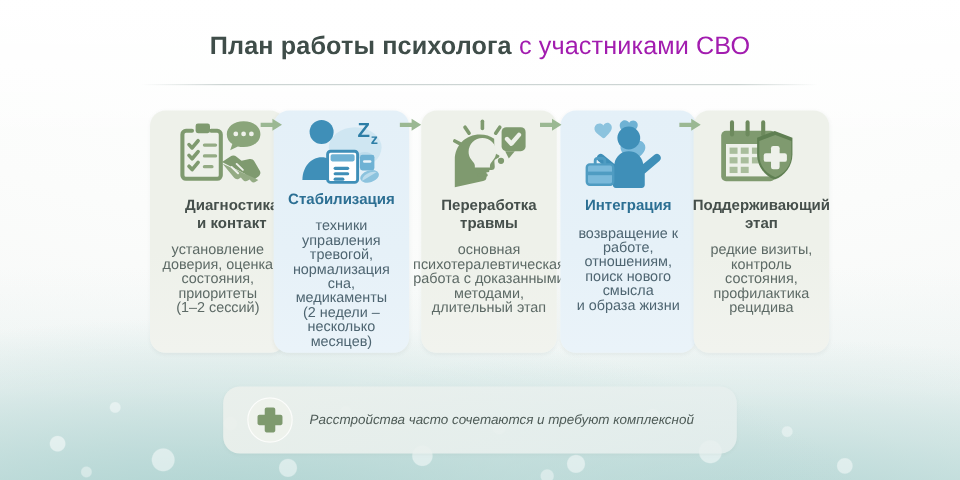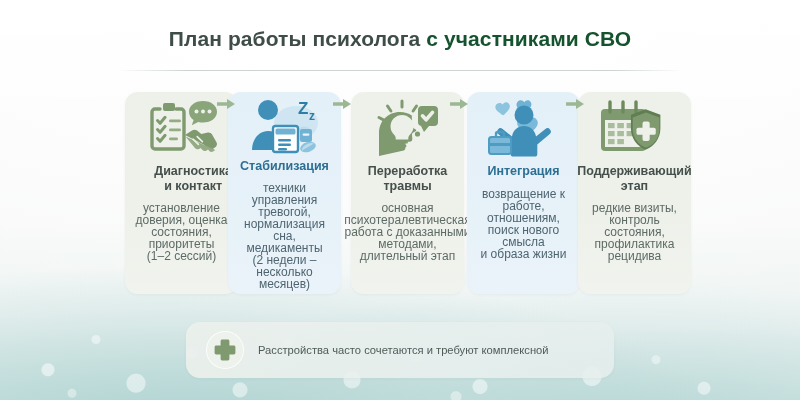--- a/index.html
+++ b/index.html
@@ -49,21 +49,21 @@
     background:linear-gradient(to bottom, rgba(255,255,255,.96) 0%, rgba(255,255,255,.55) 60%, rgba(255,255,255,0) 100%);
   }
 
   
   .header{position:absolute;left:0;right:0;top:26px;text-align:center;}
   .title{
     font-size:21px;line-height:26px;letter-spacing:.1px;
     color:#53605c;white-space:nowrap;
   }
   .title .t-strong{font-weight:700;color:#3f4d49;margin-top:28px;}
-  .title .t-light{font-weight:700;color:#14532d;}
+  .title .t-light{font-weight:400;color:#a21caf;}
   .title-rule{
     position:absolute;left:118px;right:118px;top:44px;height:1px;
     background:linear-gradient(to right, rgba(190,200,198,0) 0%, rgba(178,190,188,.65) 12%, rgba(178,190,188,.65) 88%, rgba(190,200,198,0) 100%);
   }
 
   
   .cards{position:absolute;left:112px;top:92px;width:580px;height:202px;}
   .card{
     position:absolute;top:0;width:113px;height:202px;
     border-radius:13px;
@@ -112,21 +112,21 @@
     box-shadow:0 1px 3px rgba(96,112,108,.06);
   }
   .note-badge{
     flex:0 0 auto;width:38px;height:38px;border-radius:50%;
     background:#eef2ec;display:flex;align-items:center;justify-content:center;
     box-shadow:inset 0 0 0 1px rgba(255,255,255,.8);
   }
   .note-text{
     font-size:11.2px;line-height:16.5px;color:#4e5b57;
   }
-  .note-text span{display:block;}
+  .note-text span{display:block;font-style:italic;}
 </style>
 </head>
 <body>
 
 <div id="stage">
 
   <div class="bg-layer wash-main"></div>
   <div class="wash-bottom"></div>
   <div class="wash-bubbles"></div>
   <div class="bg-layer wash-top"></div>

